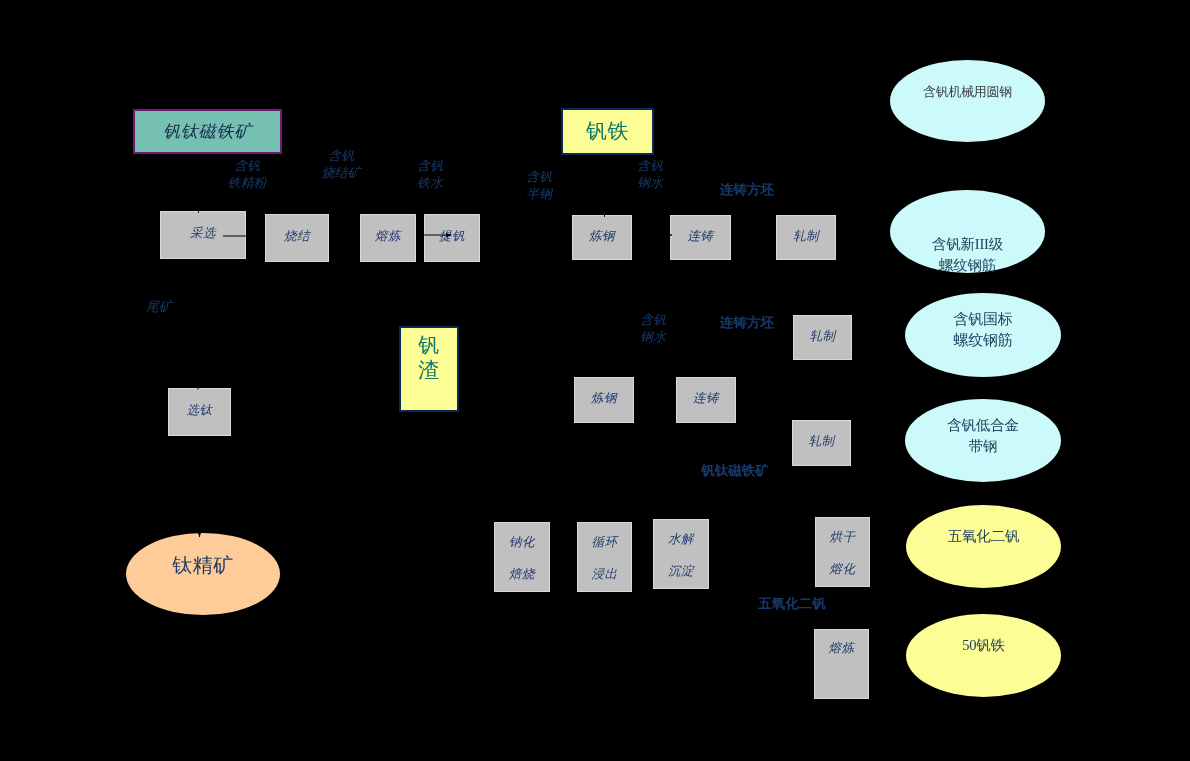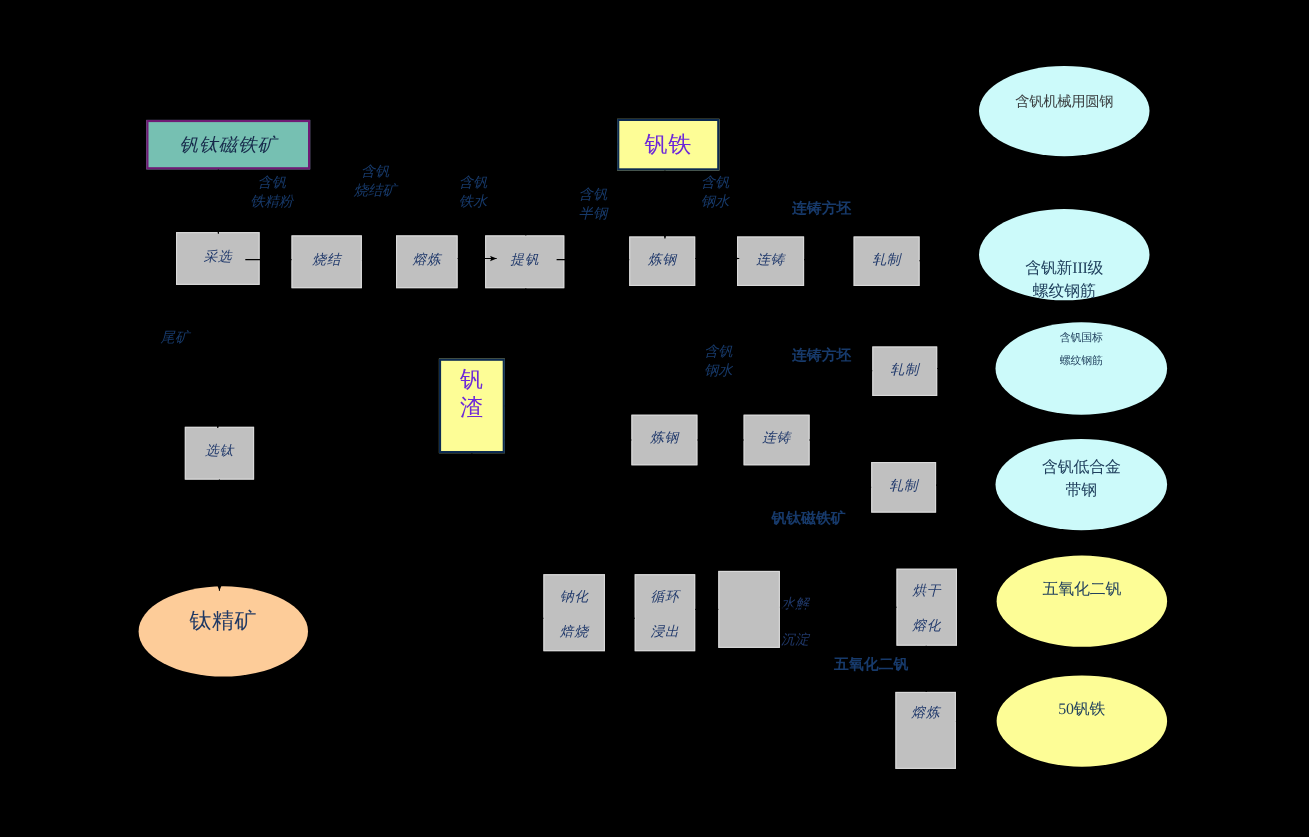--- a/index.html
+++ b/index.html
@@ -52,21 +52,21 @@
     font-size: 17px;
     font-weight: 400;
     font-style: italic;
     letter-spacing: 0.8px;
   }
   .prod {
     background: #fdfd96;
     border: 2px solid #0c2a50;
   }
   .prod .txt {
-    color: #6d28d9;
+    color: #0f766e;
     font-family: "Liberation Serif", serif;
     font-size: 21px;
     font-weight: 400;
     letter-spacing: 0.5px;
   }
   .ellipse { border-radius: 50%; }
   .ellipse .txt {
     font-family: "Liberation Serif", serif;
     font-size: 14.5px;
     letter-spacing: -0.2px;
@@ -135,36 +135,36 @@
         <path d="M869,656 L905,656" fill="none" stroke="#000000" stroke-width="1" marker-end="url(#ah)"></path>
         <path d="M199.5,436 L199.5,537" fill="none" stroke="#000000" stroke-width="1" marker-end="url(#ah)"></path>
       </g>
   </svg>
   <div id="nodes-layer">
       <div class="node src" style="left: 133px; top: 109px; width: 149px; height: 45px;">
         <div class="txt" style="line-height: 22px; top: 9.5px;">
           <span>钒钛磁铁矿</span>
         </div>
       </div>
-      <div class="node proc" style="left: 160px; top: 211px; width: 76px; height: 48px;">
+      <div class="node proc" style="left: 160px; top: 211px; width: 86px; height: 48px;">
         <div class="txt" style="line-height: 16px; top: 13px;">
           <span>采选</span>
         </div>
       </div>
       <div class="node proc" style="left: 265px; top: 214px; width: 64px; height: 48px;">
         <div class="txt" style="line-height: 16px; top: 13px;">
           <span>烧结</span>
         </div>
       </div>
       <div class="node proc" style="left: 360px; top: 214px; width: 56px; height: 48px;">
         <div class="txt" style="line-height: 16px; top: 13px;">
           <span>熔炼</span>
         </div>
       </div>
-      <div class="node proc" style="left: 441px; top: 214px; width: 72px; height: 48px;">
+      <div class="node proc" style="left: 424px; top: 214px; width: 56px; height: 48px;">
         <div class="txt" style="line-height: 16px; top: 13px;">
           <span>提钒</span>
         </div>
       </div>
       <div class="node proc" style="left: 572px; top: 215px; width: 60px; height: 45px;">
         <div class="txt" style="line-height: 16px; top: 11.5px;">
           <span>炼钢</span>
         </div>
       </div>
       <div class="node proc" style="left: 670px; top: 215px; width: 61px; height: 45px;">
@@ -219,21 +219,21 @@
           <span>焙烧</span>
         </div>
       </div>
       <div class="node proc" style="left: 577px; top: 522px; width: 55px; height: 70px;">
         <div class="txt" style="line-height: 32px; top: 3px;">
           <span>循环</span>
           <span>浸出</span>
         </div>
       </div>
       <div class="node proc" style="left: 653px; top: 519px; width: 56px; height: 70px;">
-        <div class="txt" style="line-height: 32px; top: 13px; margin-left: 42px;">
+        <div class="txt" style="line-height: 32px; top: 3px;">
           <span>水解</span>
           <span>沉淀</span>
         </div>
       </div>
       <div class="node proc" style="left: 815px; top: 517px; width: 55px; height: 70px;">
         <div class="txt" style="line-height: 32px; top: 3px;">
           <span>烘干</span>
           <span>熔化</span>
         </div>
       </div>
@@ -252,21 +252,21 @@
           <span>含钒机械用圆钢</span>
         </div>
       </div>
       <div class="node ell-cyan ellipse" style="left: 890px; top: 190px; width: 155px; height: 83px;">
         <div class="txt" style="line-height: 21px; font-size: 14.5px; letter-spacing: -0.2px; top: 15.5px; margin-top: 28px;">
           <span>含钒新III级</span>
           <span>螺纹钢筋</span>
         </div>
       </div>
       <div class="node ell-cyan ellipse" style="left: 905px; top: 293px; width: 156px; height: 84px;">
-        <div class="txt" style="line-height: 21px; font-size: 10px; letter-spacing: -0.2px; top: 4px;">
+        <div class="txt" style="line-height: 21px; font-size: 15px; letter-spacing: -0.2px; top: 16px;">
           <span>含钒国标</span>
           <span>螺纹钢筋</span>
         </div>
       </div>
       <div class="node ell-cyan ellipse" style="left: 905px; top: 399px; width: 156px; height: 83px;">
         <div class="txt" style="line-height: 21px; font-size: 14.5px; letter-spacing: -0.2px; top: 15.5px;">
           <span>含钒低合金</span>
           <span>带钢</span>
         </div>
       </div>

